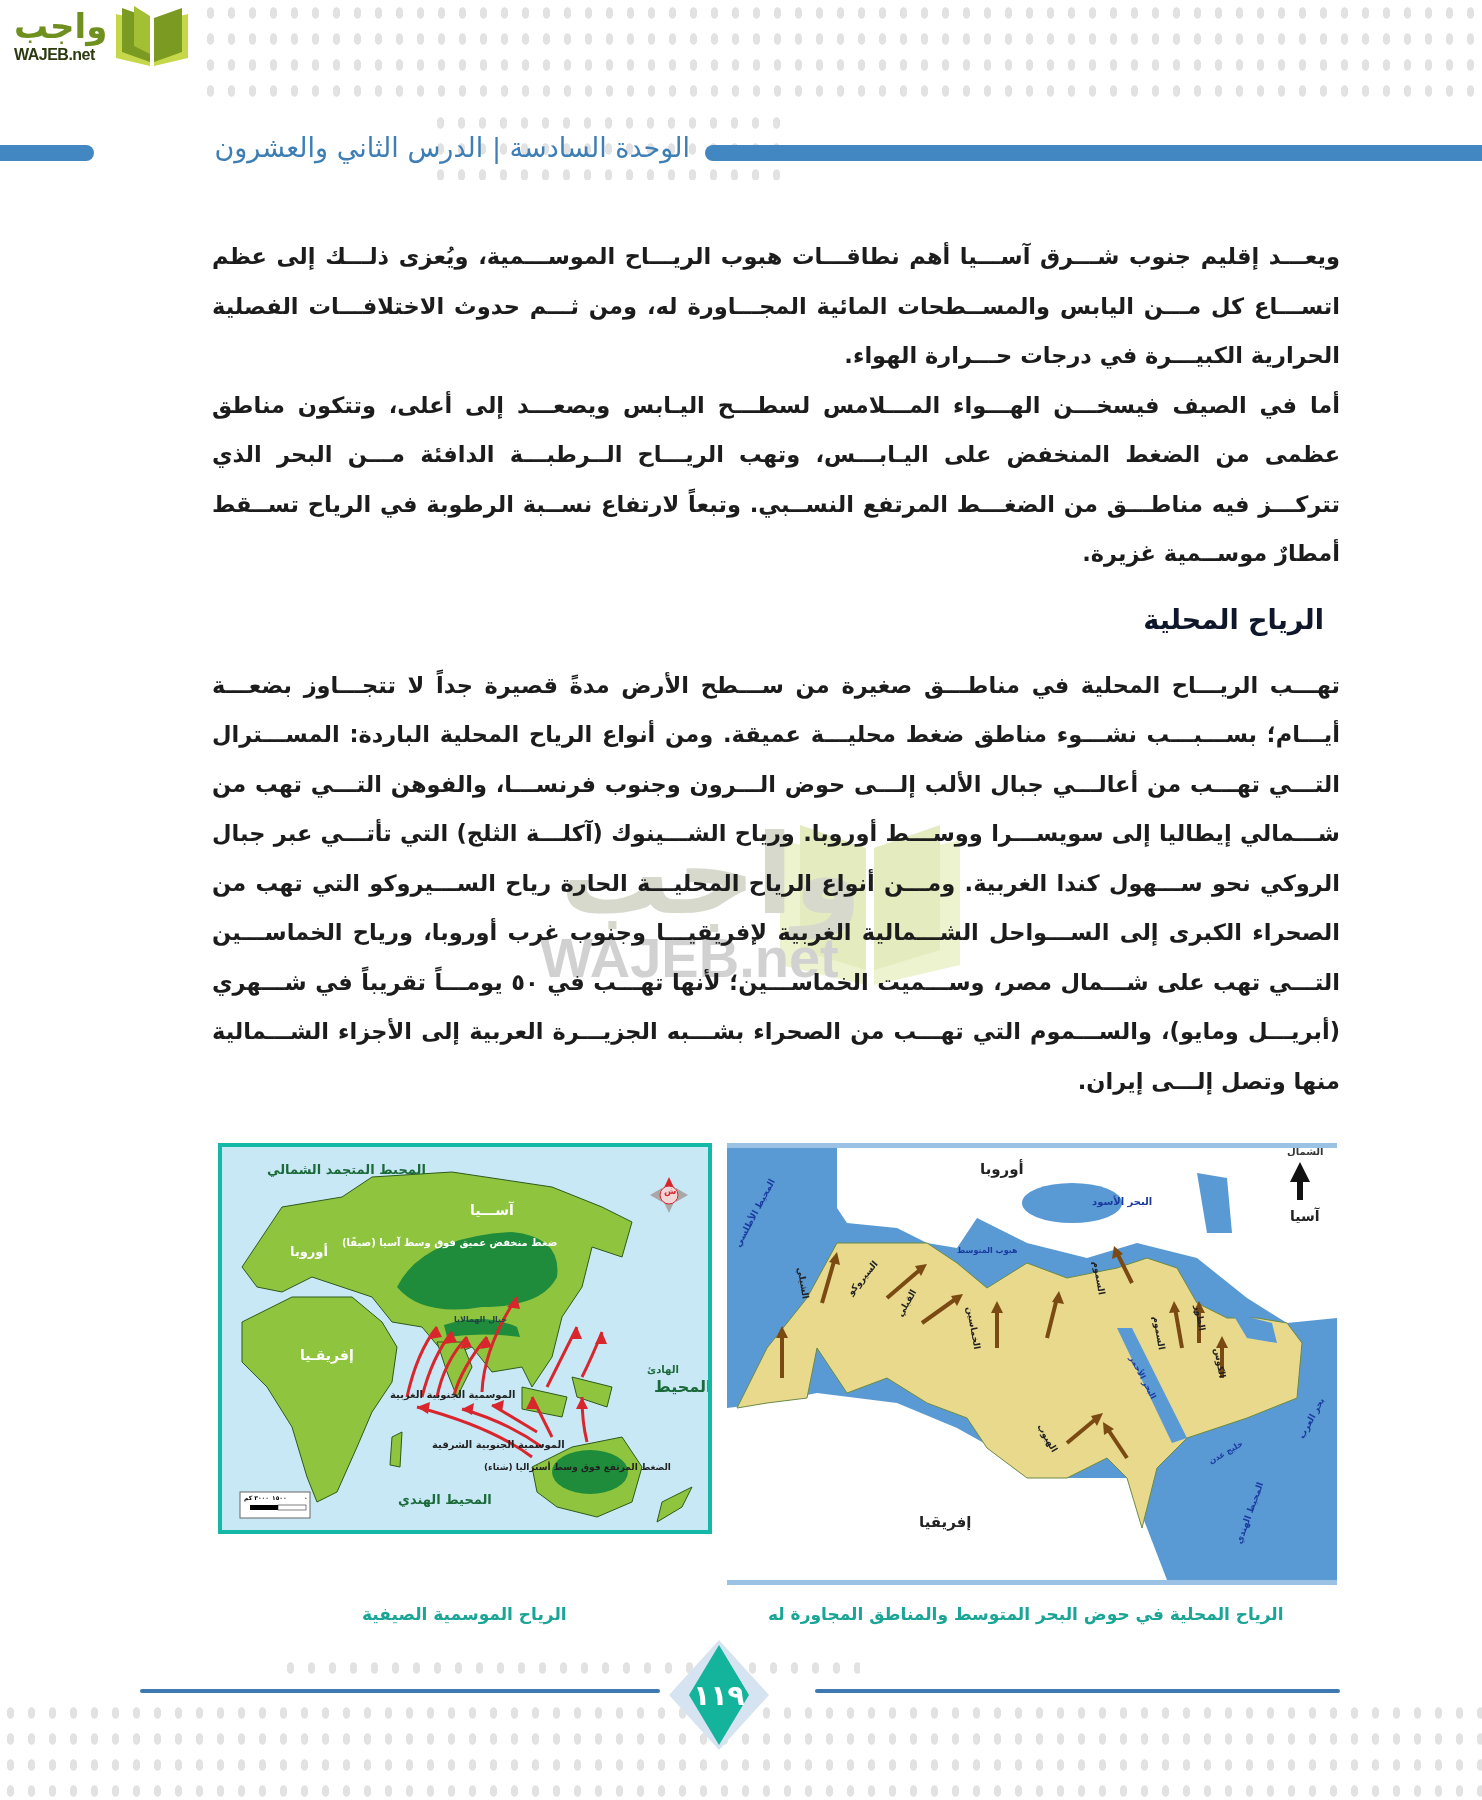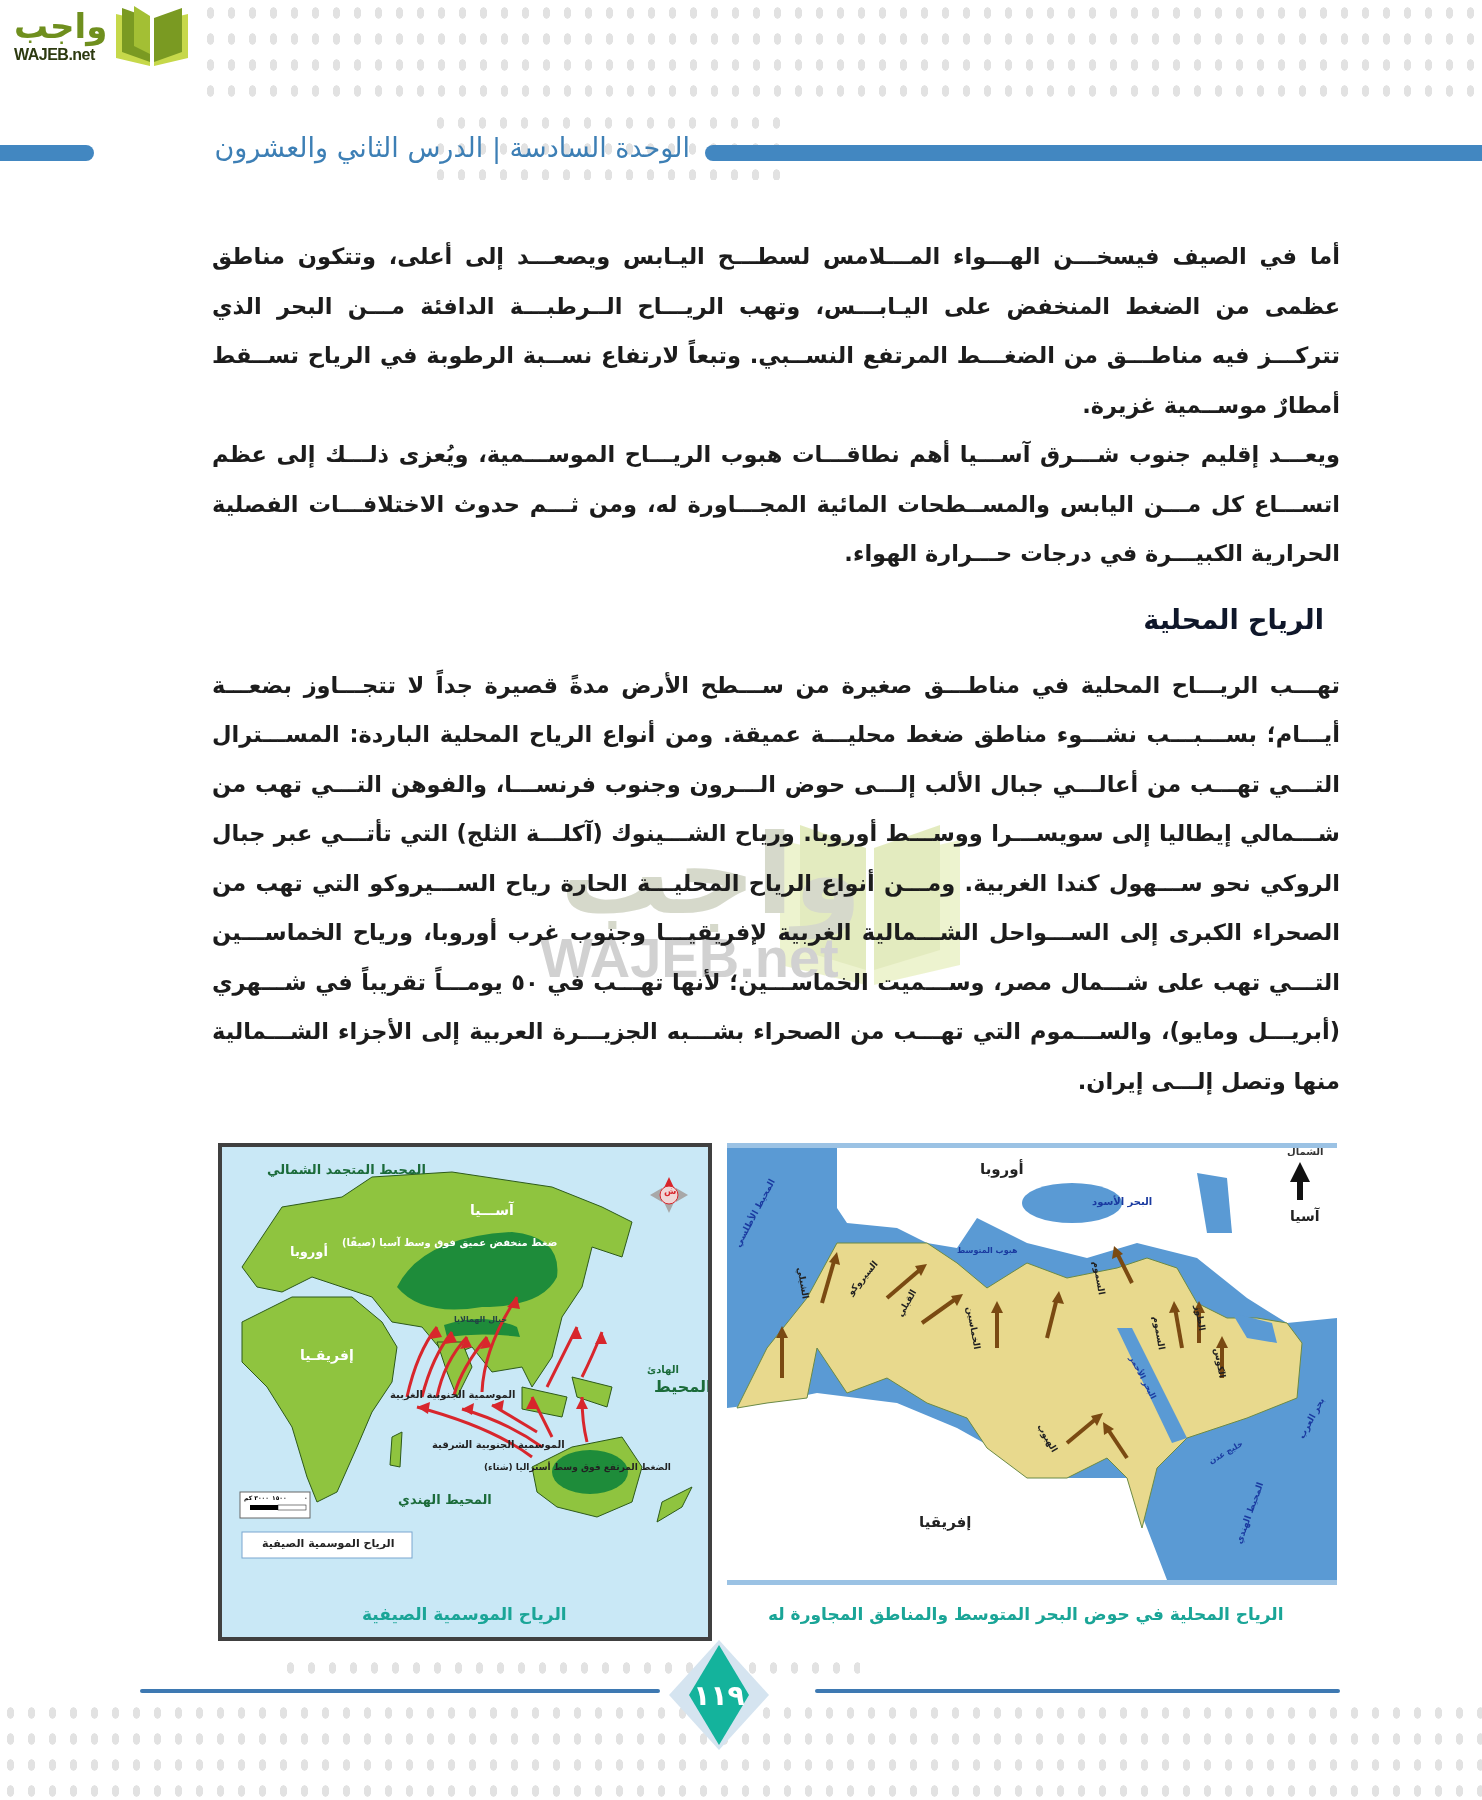--- a/index.html
+++ b/index.html
@@ -23,21 +23,21 @@
   .body-text { position:absolute; left:212px; width:1128px; top:232px; direction:rtl; font-family:"DejaVu Sans", sans-serif; font-size:22.5px; color:#1c1c1c; }
   .para { text-align:justify; text-align-last:right; line-height:49.5px; margin:0; font-weight:bold; }
   .section-heading { font-size:27px; font-weight:bold; color:#0f172a; line-height:50px; margin:16px; text-align:right; }
 
   .watermark { position:absolute; left:520px; top:820px; width:470px; height:170px; pointer-events:none; opacity:0.45; }
   .wm-book { position:absolute; left:250px; top:0; width:200px; height:165px; }
   .wm-ar { position:absolute; left:40px; top:0; font-size:110px; font-weight:bold; color:#a6ac8e; direction:rtl; line-height:110px; }
   .wm-en { position:absolute; left:20px; top:105px; font-size:56px; font-weight:bold; color:#9a9a9a; font-family:"Liberation Sans", sans-serif; }
 
   .map { position:absolute; overflow:hidden; }
-  .map-left { left:218px; top:1143px; width:494px; height:498px; background:#c9e8f6; border:4px solid #404040; box-sizing:border-box; }
+  .map-left { left:218px; top:1143px; width:494px; height:391px; background:#c9e8f6; border:4px solid #14b8a6; box-sizing:border-box; }
   .map-right { left:727px; top:1143px; width:610px; height:442px; background:#5a9ad4; border-top:5px solid #9bc2e4; border-bottom:5px solid #9bc2e4; box-sizing:border-box; }
   .map svg { position:absolute; left:0; top:0; }
   .map-label { position:absolute; direction:rtl; white-space:nowrap; font-family:"DejaVu Sans", sans-serif; font-weight:bold; }
 
   .caption { position:absolute; top:1604px; font-size:17px; font-weight:bold; color:#1aa597; direction:rtl; white-space:nowrap; }
 
   .footer-line { position:absolute; top:1689px; height:4px; background:#3e79b2; border-radius:2px; }
   .page-num-wrap { position:absolute; left:639px; top:1640px; width:160px; height:110px; }
   .page-num { position:absolute; left:50%; top:50%; transform:translate(-50%,-50%); color:#fff; font-size:28px; font-weight:bold; direction:rtl; }
 </style>
@@ -70,22 +70,22 @@
     <path d="M10 20 L96 40 L96 165 L10 145 Z" fill="#d9e596"></path>
     <path d="M190 20 L104 40 L104 165 L190 145 Z" fill="#d9e596"></path>
     <path d="M30 5 L96 28 L96 150 L30 130 Z" fill="#c3d473"></path>
     <path d="M170 5 L104 28 L104 150 L170 130 Z" fill="#c3d473"></path>
   </svg>
   <span class="wm-ar">واجب</span>
   <span class="wm-en">WAJEB.net</span>
 </div>
 
 <div class="body-text">
+  <p class="para">ويعـــد إقليم جنوب شـــرق آســـيا أهم نطاقـــات هبوب الريـــاح الموســـمية، ويُعزى ذلـــك إلى عظم اتســـاع كل مـــن اليابس والمســطحات المائية المجـــاورة له، ومن ثـــم حدوث الاختلافـــات الفصلية الحرارية الكبيـــرة في درجات حـــرارة الهواء.</p>
   <p class="para">أما في الصيف فيسخـــن الهـــواء المـــلامس لسطـــح اليـابس ويصعـــد إلى أعلى، وتتكون مناطق عظمى من الضغط المنخفض على اليـابـــس، وتهب الريـــاح الــرطبـــة الدافئة مـــن البحر الذي تتركـــز فيه مناطـــق من الضغـــط المرتفع النســبي. وتبعاً لارتفاع نســبة الرطوبة في الرياح تســقط أمطارٌ موســمية غزيرة.</p>
-  <p class="para">ويعـــد إقليم جنوب شـــرق آســـيا أهم نطاقـــات هبوب الريـــاح الموســـمية، ويُعزى ذلـــك إلى عظم اتســـاع كل مـــن اليابس والمســطحات المائية المجـــاورة له، ومن ثـــم حدوث الاختلافـــات الفصلية الحرارية الكبيـــرة في درجات حـــرارة الهواء.</p>
   <h2 class="section-heading">الرياح المحلية</h2>
   <p class="para">تهـــب الريـــاح المحلية في مناطـــق صغيرة من ســـطح الأرض مدةً قصيرة جداً لا تتجـــاوز بضعـــة أيـــام؛ بســـبـــب نشـــوء مناطق ضغط محليـــة عميقة. ومن أنواع الرياح المحلية الباردة: المســـترال التـــي تهـــب من أعالـــي جبال الألب إلـــى حوض الـــرون وجنوب فرنســـا، والفوهن التـــي تهب من شـــمالي إيطاليا إلى سويســـرا ووســـط أوروبا. ورياح الشـــينوك (آكلـــة الثلج) التي تأتـــي عبر جبال الروكي نحو ســـهول كندا الغربية. ومـــن أنواع الرياح المحليـــة الحارة رياح الســـيروكو التي تهب من الصحراء الكبرى إلى الســـواحل الشـــمالية الغربية لإفريقيـــا وجنوب غرب أوروبا، ورياح الخماســـين التـــي تهب على شـــمال مصر، وســـميت الخماســـين؛ لأنها تهـــب في ٥٠ يومـــاً تقريباً في شـــهري (أبريـــل ومايو)، والســـموم التي تهـــب من الصحراء بشـــبه الجزيـــرة العربية إلى الأجزاء الشـــمالية منها وتصل إلـــى إيران.</p>
 </div>
 
 <div class="map map-left">
   <svg width="486" height="421" viewBox="0 0 486 421">
 
     <path d="M20 120 L60 60 L120 50 L150 30 L230 25 L330 40 L380 60 L410 75 L400 110 L370 100 L360 140 L340 170 L330 210 L310 240 L300 220 L270 225 L250 200 L225 210 L200 180 L170 175 L150 150 L120 140 L90 130 L60 145 L35 140 Z" fill="#8fc43f" stroke="#2d5a1a" stroke-width="1"></path>
 
     <path d="M20 175 L70 150 L130 150 L160 175 L175 200 L170 235 L150 265 L135 300 L115 345 L95 355 L85 330 L70 280 L45 240 L20 215 Z" fill="#8fc43f" stroke="#2d5a1a" stroke-width="1"></path>

